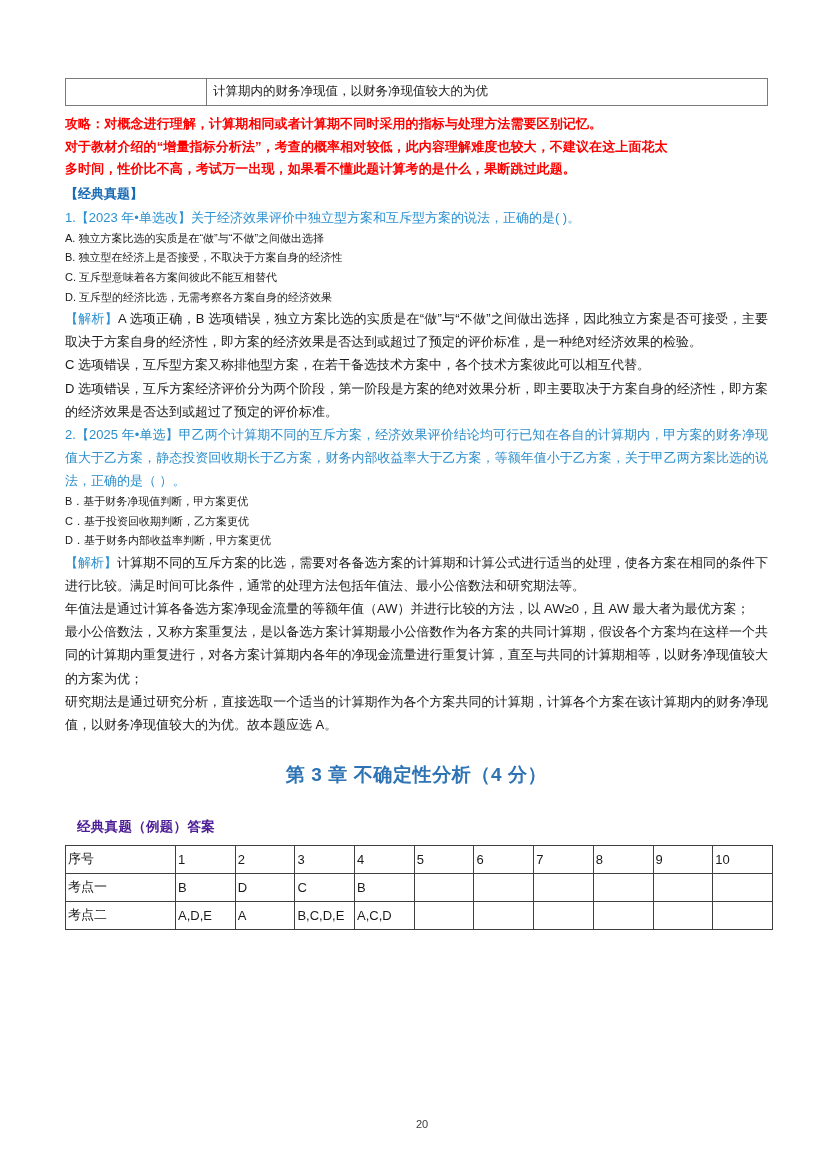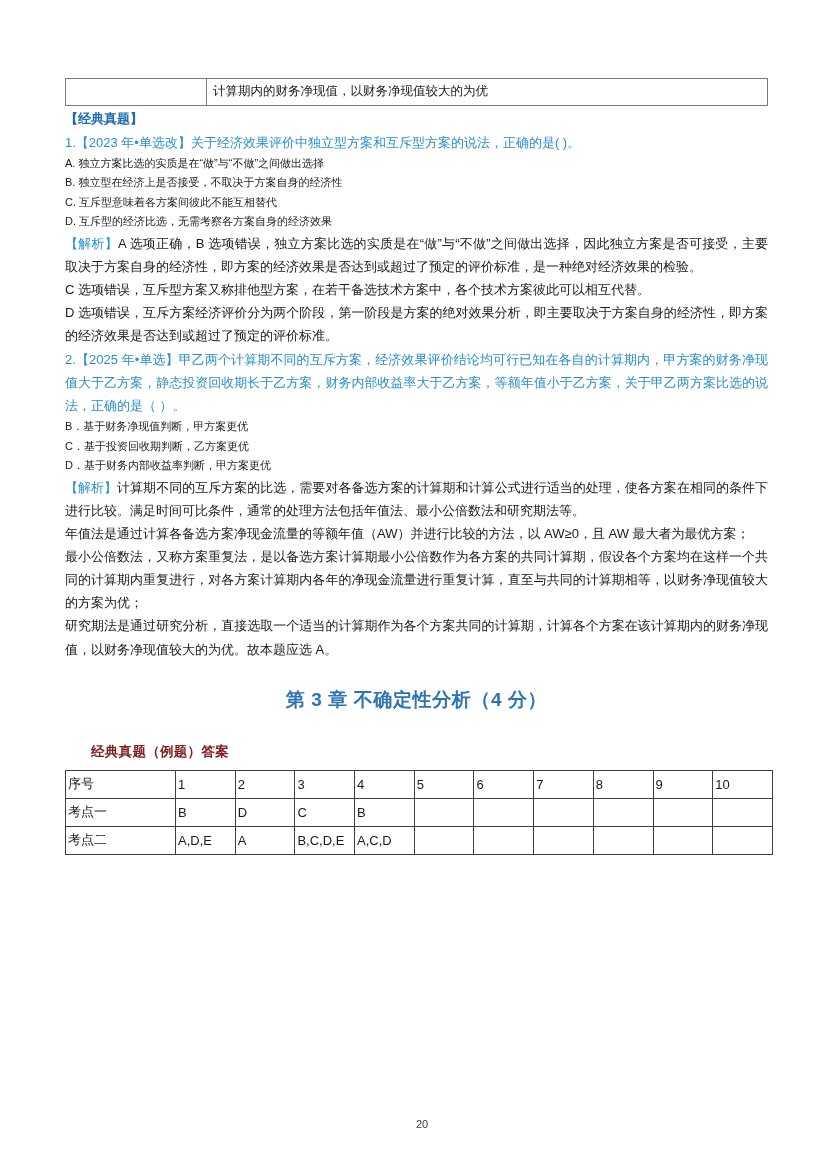--- a/index.html
+++ b/index.html
@@ -95,25 +95,25 @@
     color: #2e74b5;
     font-weight: bold;
     font-size: 19px;
     margin-top: 26px;
     margin-bottom: 0;
     letter-spacing: 0.6px;
   }
 
   
   .answers-head {
-    color: #7f1d1d;
+    color: #4c1d95;
     font-weight: bold;
     font-size: 13.5px;
     margin-top: 30px;
-    margin-left: 26px;
+    margin-left: 12px;
     letter-spacing: 0.3px;
   }
 
   
   .ans-table {
     border-collapse: collapse;
     table-layout: fixed;
     width: 708px;
     margin-top: 9px;
     margin-left: 0px;
@@ -150,20 +150,25 @@
 
     <table class="frag-table">
       <tbody>
           <tr>
         <td class="frag-left"></td>
         <td>计算期内的财务净现值，以财务净现值较大的为优</td>
       </tr>
     </tbody>
       </table>
 
+    <div class="strategy">
+      <p>攻略：对概念进行理解，计算期相同或者计算期不同时采用的指标与处理方法需要区别记忆。</p>
+      <p>对于教材介绍的“增量指标分析法”，考查的概率相对较低，此内容理解难度也较大，不建议在这上面花太</p>
+      <p>多时间，性价比不高，考试万一出现，如果看不懂此题计算考的是什么，果断跳过此题。</p>
+    </div>
 
     <div class="section-label">【经典真题】</div>
 
     <p class="q-stem">1.【2023 年•单选改】关于经济效果评价中独立型方案和互斥型方案的说法，正确的是(     )。</p>
     <p class="q-opt">A. 独立方案比选的实质是在“做”与“不做”之间做出选择</p>
     <p class="q-opt">B. 独立型在经济上是否接受，不取决于方案自身的经济性</p>
     <p class="q-opt">C. 互斥型意味着各方案间彼此不能互相替代</p>
     <p class="q-opt">D. 互斥型的经济比选，无需考察各方案自身的经济效果</p>
 
     <div class="analysis">

